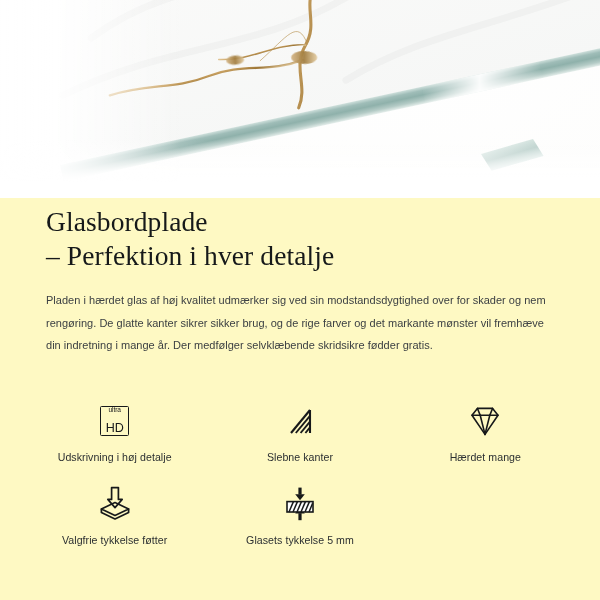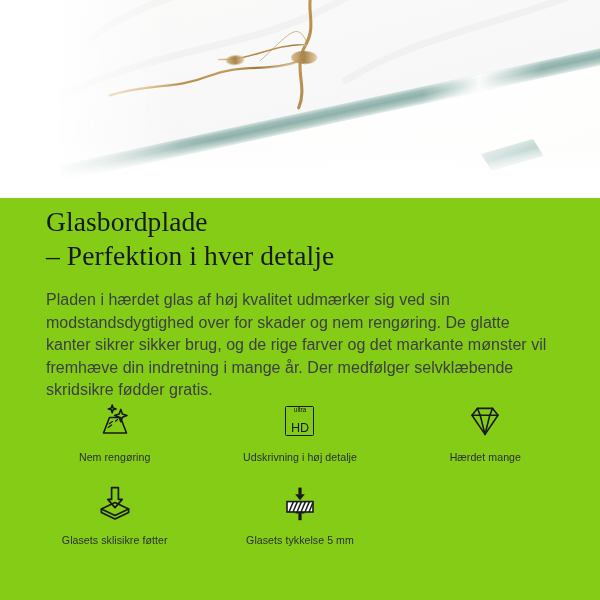--- a/index.html
+++ b/index.html
@@ -10,21 +10,21 @@
     background: #ffffff;
     font-family: "Liberation Sans", sans-serif;
     -webkit-font-smoothing: antialiased;
   }
 
   #page {
     position: relative;
     width: 600px;
     height: 600px;
     overflow: hidden;
-    background: #84cc16;
+    background: #fef9c3;
   }
 
   
   #hero {
     position: absolute;
     left: 0; top: 0;
     width: 600px;
     height: 198px;
     overflow: hidden;
     background: #ffffff;
@@ -114,21 +114,21 @@
     font-family: "Liberation Serif", serif;
     font-size: 27.5px;
     line-height: 34px;
     color: #16191a;
     font-weight: 400;
     letter-spacing: 0.1px;
     white-space: pre-line;
   }
   #body {
     margin-top: 16px;
-    font-size: 16px;
+    font-size: 11px;
     line-height: 22.6px;
     color: #3c4043;
     width: 504px;
     letter-spacing: 0.02px;
   }
 
   
   #features {
     position: absolute;
     left: 22px;
@@ -246,50 +246,48 @@
   </div>
 
   <div id="copy">
     <h1 id="title">Glasbordplade
 – Perfektion i hver detalje</h1>
     <p id="body">Pladen i hærdet glas af høj kvalitet udmærker sig ved sin modstandsdygtighed over for skader og nem rengøring. De glatte kanter sikrer sikker brug, og de rige farver og det markante mønster vil fremhæve din indretning i mange år. Der medfølger selvklæbende skridsikre fødder gratis.</p>
   </div>
 
   <div id="features">
 
-    <div class="feature">
-      <div class="ico">
-        <svg width="40" height="38" viewBox="0 0 40 38">
-          <g fill="none" stroke="#17191a" stroke-width="1.6" stroke-linejoin="round" stroke-linecap="round">
-
-            <path d="M14.5 15.5 L25.5 15.5 L31.5 31 L8.5 31 Z"></path>
-
-            <path d="M14.2 21.8 L17.4 19.4" stroke-width="1.25"></path>
-            <path d="M13.2 25.6 L16.6 23.0" stroke-width="1.25"></path>
-            <path d="M20.4 19.2 L22.6 17.6" stroke-width="1.25"></path>
-
-            <path d="M25.8 7.4 L27.4 12.0 L32.0 13.6 L27.4 15.2 L25.8 19.8 L24.2 15.2 L19.6 13.6 L24.2 12.0 Z"></path>
-
-            <path d="M17.2 3.0 L18.1 6.0 L21.1 6.9 L18.1 7.8 L17.2 10.8 L16.3 7.8 L13.3 6.9 L16.3 6.0 Z"></path>
-          </g>
-        </svg>
-      </div>
-      <div class="cap">Nem rengøring</div>
-    </div>
 
     <div class="feature">
       <div class="ico">
         <div class="hdbox">
           <span class="u">ultra</span>
           <span class="h">HD</span>
         </div>
       </div>
       <div class="cap">Udskrivning i høj detalje</div>
     </div>
 
+    <div class="feature">
+      <div class="ico">
+        <svg width="36" height="34" viewBox="0 0 36 34">
+          <g stroke="#17191a" stroke-width="1.9" stroke-linecap="butt" fill="none">
+
+            <path d="M9.0 29.0 L28.0 6.0" stroke-width="2.1"></path>
+
+            <path d="M28.0 6.0 L28.0 29.0" stroke-width="2.1"></path>
+
+            <path d="M13.8 29.0 L28.0 11.8"></path>
+            <path d="M18.6 29.0 L28.0 17.6"></path>
+            <path d="M23.4 29.0 L28.0 23.4"></path>
+          </g>
+        </svg>
+      </div>
+      <div class="cap">Slebne kanter</div>
+    </div>
 
     <div class="feature">
       <div class="ico">
         <svg width="42" height="36" viewBox="0 0 42 36">
           <g fill="none" stroke="#17191a" stroke-width="1.6" stroke-linejoin="round" stroke-linecap="round">
 
             <path d="M8.0 12.2 L13.4 5.4 L28.6 5.4 L34.0 12.2 L21.0 31.4 Z"></path>
 
             <path d="M8.0 12.2 L34.0 12.2"></path>
 
@@ -310,21 +308,21 @@
           <g fill="none" stroke="#17191a" stroke-width="1.7" stroke-linejoin="round" stroke-linecap="round">
 
             <path d="M16.6 2.6 L23.4 2.6 L23.4 14.4 L27.2 14.4 L20.0 22.6 L12.8 14.4 L16.6 14.4 Z"></path>
 
             <path d="M20.0 17.6 L33.6 24.0 L20.0 30.4 L6.4 24.0 Z"></path>
 
             <path d="M6.4 24.0 L6.4 27.6 L20.0 34.0 L33.6 27.6 L33.6 24.0"></path>
           </g>
         </svg>
       </div>
-      <div class="cap">Glasets sklisikre føtter</div>
+      <div class="cap">Valgfrie tykkelse føtter</div>
     </div>
 
     <div class="feature">
       <div class="ico">
         <svg width="44" height="38" viewBox="0 0 44 38">
 
           <g fill="#17191a">
             <rect x="20.4" y="2.6" width="3.2" height="7.0"></rect>
             <path d="M17.2 9.2 L26.8 9.2 L22.0 15.2 Z"></path>
 

